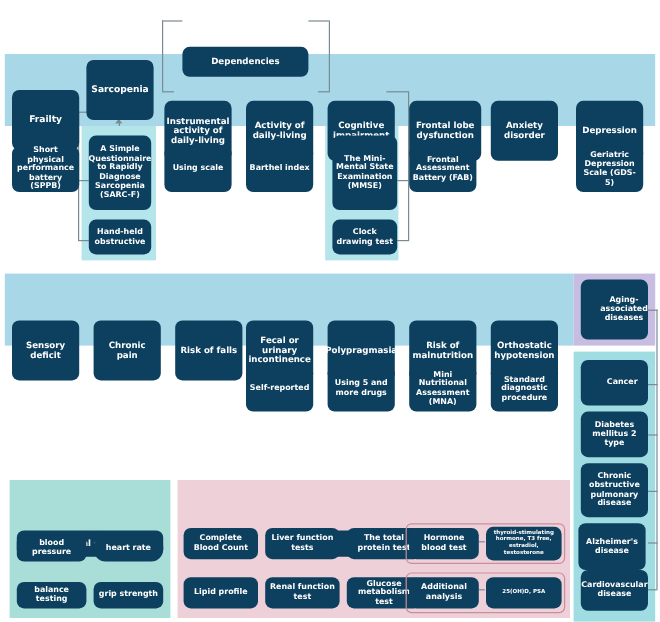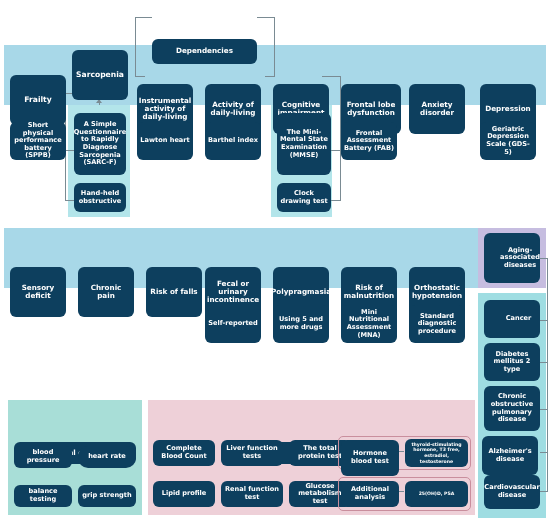--- a/index.html
+++ b/index.html
@@ -113,21 +113,21 @@
   <div class="node md" style="left:137px;top:50px;width:56px;height:50px;">Instrumental activity of daily-living</div>
   <div class="node md" style="left:205px;top:50px;width:56px;height:50px;">Activity of daily-living</div>
   <div class="node md" style="left:273px;top:50px;width:56px;height:50px;">Cognitive impairment</div>
   <div class="node md" style="left:341px;top:50px;width:60px;height:50px;">Frontal lobe dysfunction</div>
   <div class="node md" style="left:409px;top:50px;width:56px;height:50px;">Anxiety disorder</div>
   <div class="node md" style="left:480px;top:50px;width:56px;height:50px;">Depression</div>
 
   <div class="node sm" style="left:10px;top:122px;width:56px;height:38px;">Short physical performance battery (SPPB)</div>
   <div class="node sm" style="left:74px;top:113px;width:52px;height:62px;">A Simple Questionnaire to Rapidly Diagnose Sarcopenia (SARC-F)</div>
   <div class="node sm" style="left:74px;top:183px;width:52px;height:29px;">Hand-held obstructive</div>
-  <div class="node sm" style="left:137px;top:122px;width:56px;height:38px;">Lawton heart</div>
+  <div class="node sm" style="left:137px;top:122px;width:56px;height:38px;">Using scale</div>
   <div class="node sm" style="left:205px;top:122px;width:56px;height:38px;">Barthel index</div>
   <div class="node sm" style="left:277px;top:113px;width:54px;height:62px;">The Mini-Mental State Examination (MMSE)</div>
   <div class="node sm" style="left:277px;top:183px;width:54px;height:29px;">Clock drawing test</div>
   <div class="node sm" style="left:341px;top:122px;width:56px;height:38px;">Frontal Assessment Battery (FAB)</div>
   <div class="node sm" style="left:480px;top:122px;width:56px;height:38px;">Geriatric Depression Scale (GDS-5)</div>
 
   <div class="node md" style="left:10px;top:233px;width:56px;height:50px;">Sensory deficit</div>
   <div class="node md" style="left:78px;top:233px;width:56px;height:50px;">Chronic pain</div>
   <div class="node md" style="left:146px;top:233px;width:56px;height:50px;">Risk of falls</div>
   <div class="node md" style="left:205px;top:233px;width:56px;height:50px;">Fecal or urinary incontinence</div>
@@ -157,20 +157,20 @@
 
   <div class="node sm" style="left:153px;top:440px;width:62px;height:26px;">Complete Blood Count</div>
   <div class="node sm" style="left:221px;top:440px;width:62px;height:26px;">Liver function tests</div>
   <div class="node sm" style="left:289px;top:440px;width:62px;height:26px;">The total protein test</div>
 
   <div class="node sm" style="left:221px;top:481px;width:62px;height:26px;">Renal function test</div>
   <div class="node sm" style="left:153px;top:481px;width:62px;height:26px;">Lipid profile</div>
   <div class="node sm" style="left:289px;top:481px;width:62px;height:26px;">Glucose metabolism test</div>
 
   <div class="outline" style="left:338px;top:436px;width:133px;height:34px;"></div>
-  <div class="node sm" style="left:341px;top:440px;width:58px;height:36px;">Hormone blood test</div>
+  <div class="node sm" style="left:341px;top:440px;width:58px;height:26px;">Hormone blood test</div>
   <div class="node xs" style="left:405px;top:439px;width:63px;height:28px;">thyroid-stimulating hormone, T3 free, estradiol, testosterone</div>
 
   <div class="outline" style="left:338px;top:477px;width:133px;height:34px;"></div>
   <div class="node sm" style="left:341px;top:481px;width:58px;height:26px;">Additional analysis</div>
   <div class="node xs" style="left:405px;top:481px;width:63px;height:26px;">25(OH)D, PSA</div>
 
 </div>
 
 </body></html>

